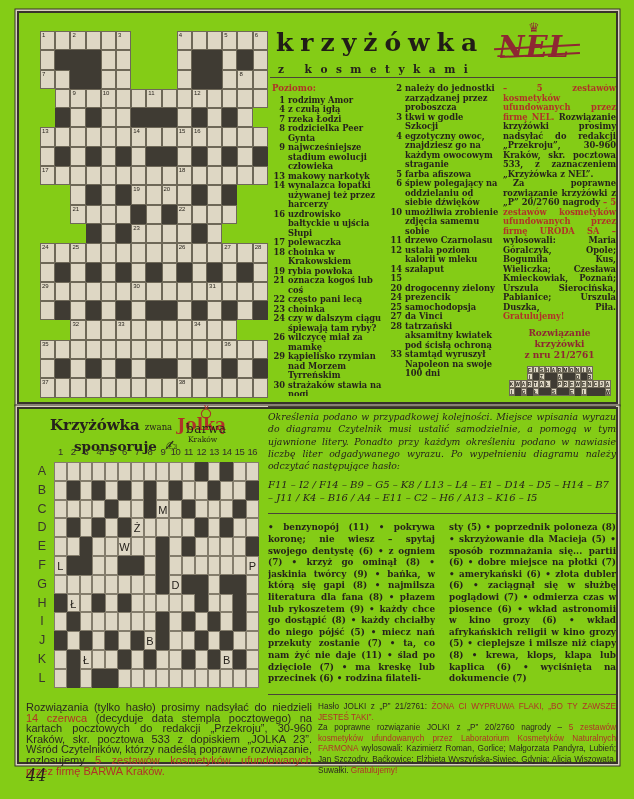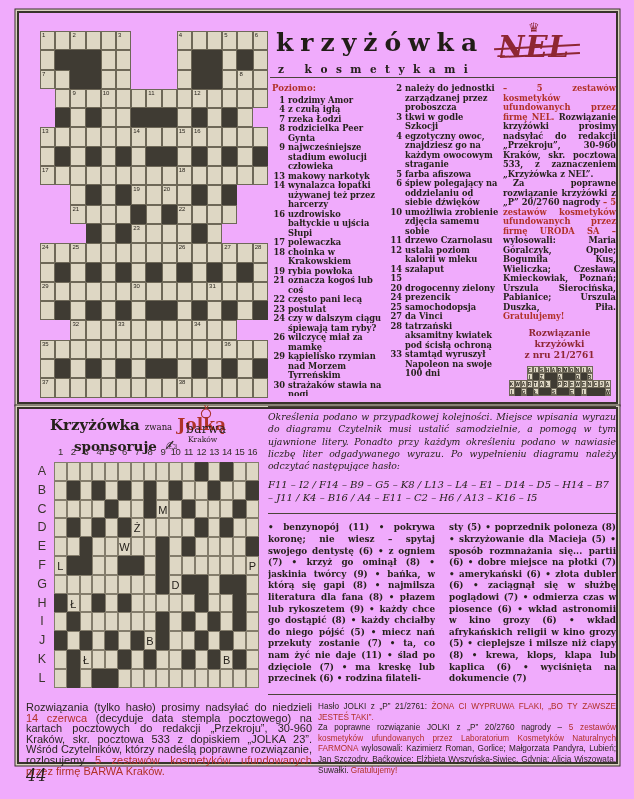--- a/index.html
+++ b/index.html
@@ -1,16 +1,16 @@
 <!DOCTYPE html>
 <html><head>
 <meta charset="utf-8">
 <style>
   html,body{margin:0;padding:0;}
-  .page{position:relative;width:634px;height:799px;background:#f0abfc;overflow:hidden;
+  .page{position:relative;width:634px;height:799px;background:#84cc16;overflow:hidden;
         font-family:"DejaVu Serif",serif;color:#26221c;}
   .frame{position:absolute;border:2.5px solid #38332b;
          box-shadow:0 0 0 1.5px #d8d1bf,0 0 0 2.5px #38332b;background:transparent;}
   .frame-top{left:17px;top:11px;width:597px;height:389px;}
   .frame-bottom{left:17px;top:407px;width:597px;height:353px;}
 
   
   .maingrid{position:absolute;left:40px;top:31px;display:grid;
             grid-template-columns:repeat(15,15.2px);grid-auto-rows:19.3px;}
   .mgc{box-sizing:border-box;}
@@ -533,21 +533,21 @@
         <div class="clue">
           <span class="cn">21</span>
           <span class="ct">oznacza kogoś lub coś</span>
         </div>
         <div class="clue">
           <span class="cn">22</span>
           <span class="ct">często pani lecą</span>
         </div>
         <div class="clue">
           <span class="cn">23</span>
-          <span class="ct">postulat</span>
+          <span class="ct">choinka</span>
         </div>
         <div class="clue">
           <span class="cn">24</span>
           <span class="ct">czy w dalszym ciągu śpiewają tam ryby?</span>
         </div>
         <div class="clue">
           <span class="cn">26</span>
           <span class="ct">wilczycę miał za mamkę</span>
         </div>
         <div class="clue">

